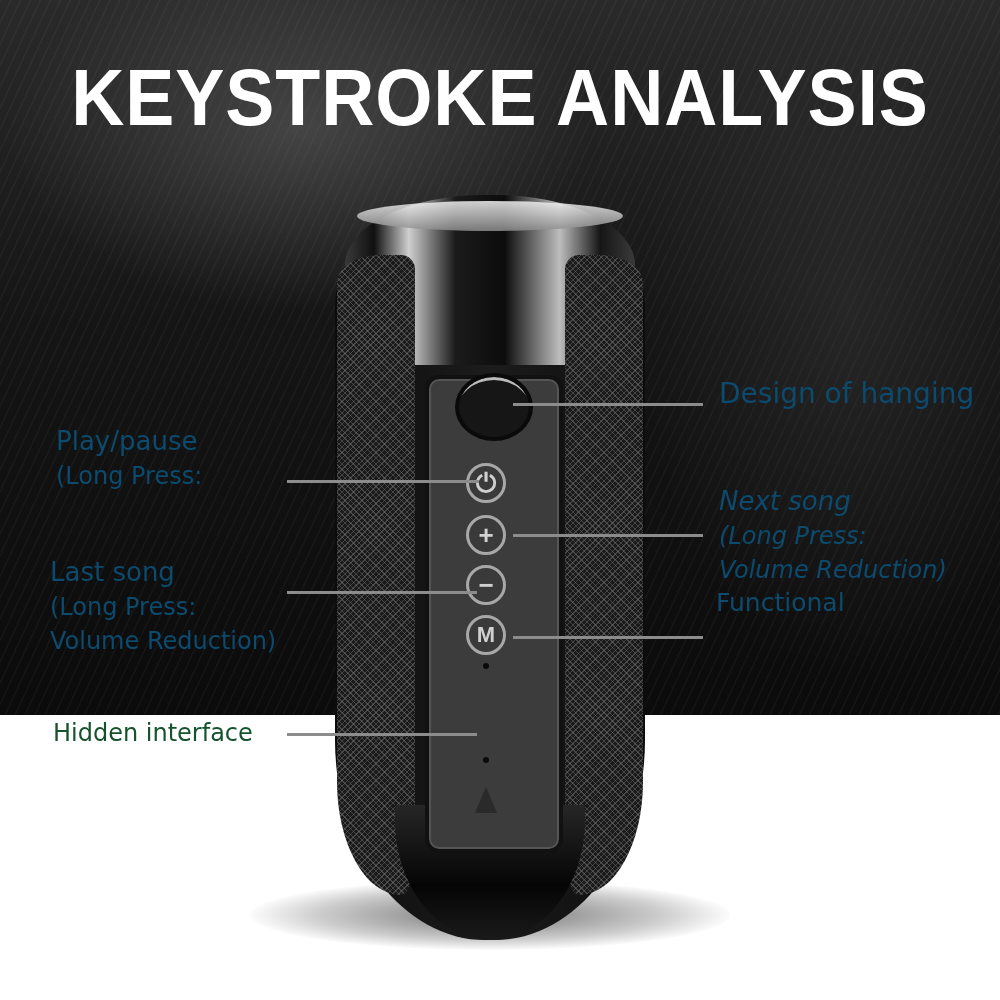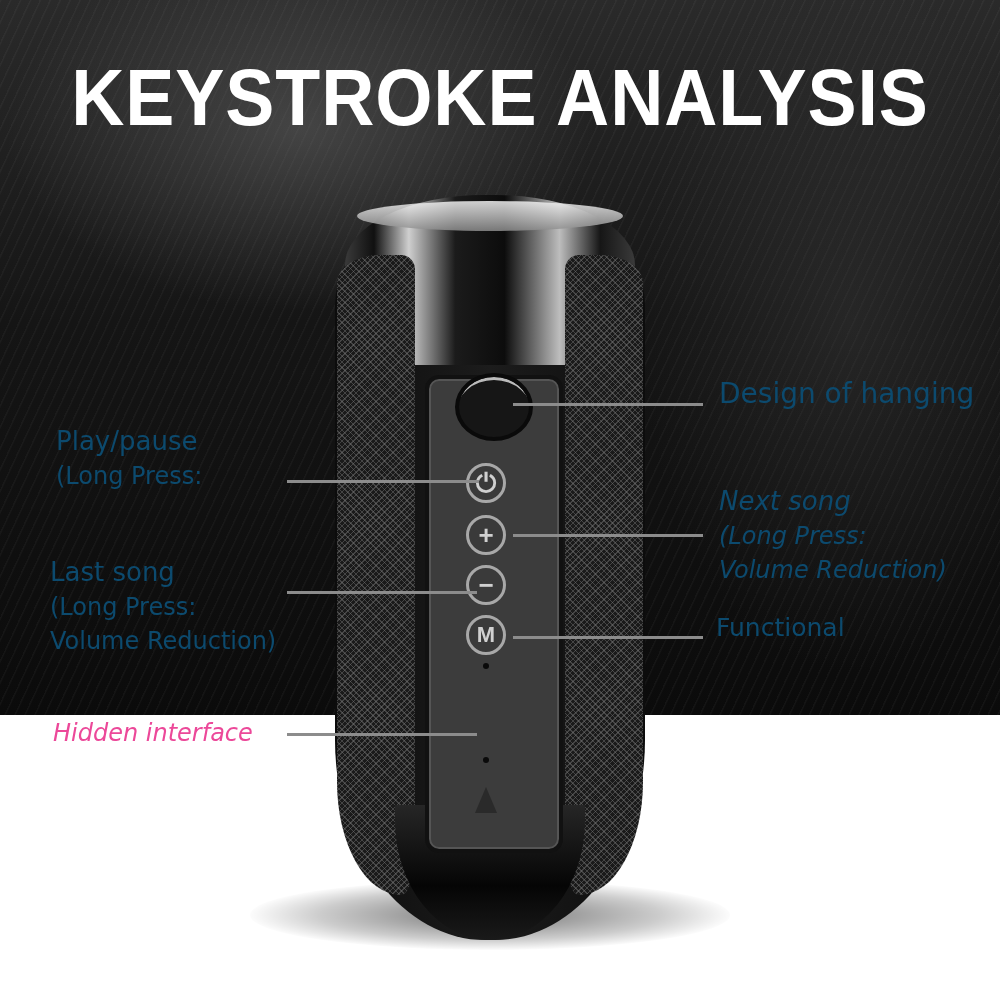--- a/index.html
+++ b/index.html
@@ -13,21 +13,21 @@
       linear-gradient(180deg, #2a2a2a 0%, #151515 45%, #0b0b0b 100%);
   }
   .title {
     position:absolute; left:0; top:52px; width:1000px; text-align:center;
     font-family:"Liberation Sans", sans-serif; font-weight:bold; font-size:80px;
     color:#ffffff; letter-spacing:1px; transform:scaleX(0.92); transform-origin:center;
   }
   .label { position:absolute; color:#0c4a6e; font-family:"DejaVu Sans", sans-serif; font-size:24px; line-height:34px; }
   .label .main { font-size:26px; line-height:36px; display:block; }
   .label .sub { display:block; }
-  .label.dark { color:#ec4899;font-style:italic; }
+  .label.dark { color:#14532d; }
   .leader { position:absolute; height:3px; background:#8c8c8c; }
 
   
   .speaker { position:absolute; left:335px; top:195px; width:310px; height:745px; }
   .shadow { position:absolute; left:250px; top:880px; width:480px; height:70px; border-radius:50%;
     background:radial-gradient(ellipse at center, rgba(0,0,0,0.55) 0%, rgba(0,0,0,0.2) 50%, rgba(0,0,0,0) 72%); }
   .body-shell { position:absolute; left:0; top:0; width:310px; height:745px; border-radius:155px 155px 150px 150px / 110px 110px 200px 200px; background:linear-gradient(90deg,#0c0c0c,#1c1c1c 50%,#0c0c0c); }
   .cap { position:absolute; left:10px; top:0; width:290px; height:170px; border-radius:140px 140px 20px 20px / 70px 70px 10px 10px;
     background:linear-gradient(90deg,#3a3a3a 0%, #101010 10%, #cfcfcf 22%, #1b1b1b 38%, #0c0c0c 55%, #bdbdbd 74%, #161616 88%, #3a3a3a 100%); }
   .cap-rim { position:absolute; left:22px; top:6px; width:266px; height:30px; border-radius:50%; background:linear-gradient(180deg,#f2f2f2,#8a8a8a); opacity:0.85; }
@@ -101,15 +101,15 @@
 </div>
 
 <div class="label" style="left:719px; top:374px;">
   <span class="main" style="font-size:28px;line-height:40px;">Design of hanging</span>
 </div>
 <div class="label" style="left:719px; top:483px;font-style:italic;">
   <span class="main">Next song</span>
   <span class="sub">(Long Press:</span>
   <span class="sub">Volume Reduction)</span>
 </div>
-<div class="label" style="left:716px; top:611px;text-align:center;">
+<div class="label" style="left:716px; top:586px;text-align:center;">
   <span class="sub" style="font-size:25px;">Functional</span>
 </div>
 
 </body></html>

